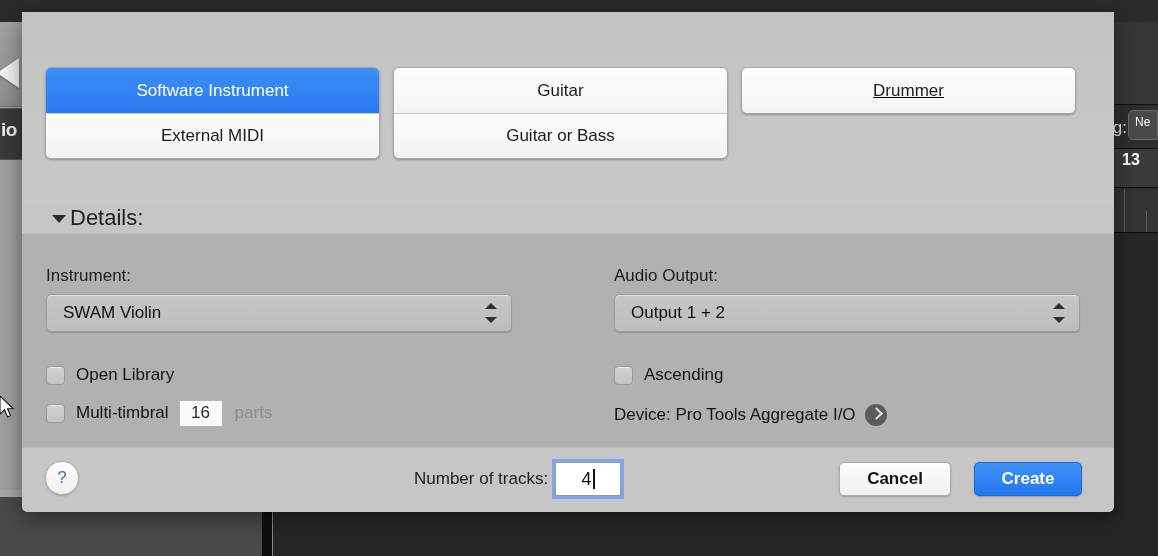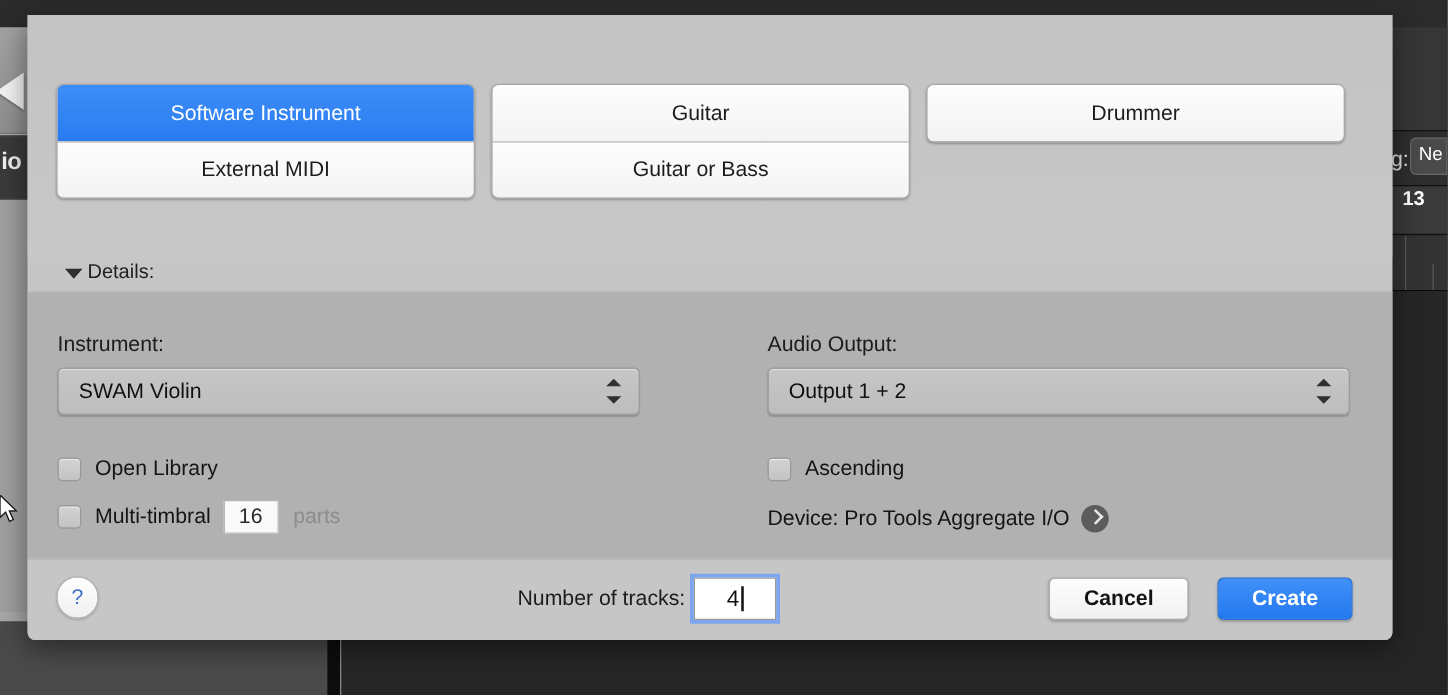--- a/index.html
+++ b/index.html
@@ -134,21 +134,21 @@
     position: absolute;
     right: 0; top: 110px;
     width: 30px; height: 30px;
     background: #4a4a4a;
     border: 1px solid #6a6a6a;
     border-radius: 5px 0 0 5px;
   }
   .bg-right-pill span {
     position: absolute;
     left: 6px; top: 4px;
-    font-size: 15px; color: #fff; font-weight: 500;
+    font-size: 12px; color: #fff; font-weight: 500;
   }
   .bg-right-ruler {
     position: absolute;
     right: 0; top: 148px;
     width: 48px; height: 40px;
     background: #3a3a3a;
     border-top: 1px solid #111;
     border-bottom: 1px solid #111;
   }
   .bg-right-ruler span {
@@ -203,21 +203,21 @@
 
   .type-group {
     position: absolute;
     border-radius: 6px;
     overflow: hidden;
     box-shadow: 0 1px 2px rgba(0,0,0,.30);
     border: 1px solid #a7a7a7;
   }
   .type-group.g1 { left: 23px; top: 55px; width: 335px; }
   .type-group.g2 { left: 371px; top: 55px; width: 335px; }
-  .type-group.g3 { left: 719px; top: 55px; width: 335px; }
+  .type-group.g3 { left: 719px; top: 55px; width: 335px; text-decoration: underline; }
 
   .type-btn {
     display: flex;
     align-items: center;
     justify-content: center;
     height: 45px;
     font-size: 17px;
     color: #1c1c1c;
     background: linear-gradient(#fdfdfd, #f3f3f3);
     cursor: default;
@@ -242,21 +242,21 @@
     user-select: none;
   }
   .disclosure {
     width: 0; height: 0;
     border-left: 7px solid transparent;
     border-right: 7px solid transparent;
     border-top: 8px solid #2e2e2e;
     margin-right: 4px;
     margin-top: 2px;
   }
-  .details-label { font-size: 16px; color: #1f1f1f; }
+  .details-label { font-size: 22px; color: #1f1f1f; }
 
   
   .details-body {
     position: absolute;
     left: 0; right: 0;
     top: 221px;
     height: 214px;
     background: #b1b1b1;
     border-top: 1px solid #bdbdbd;
   }

